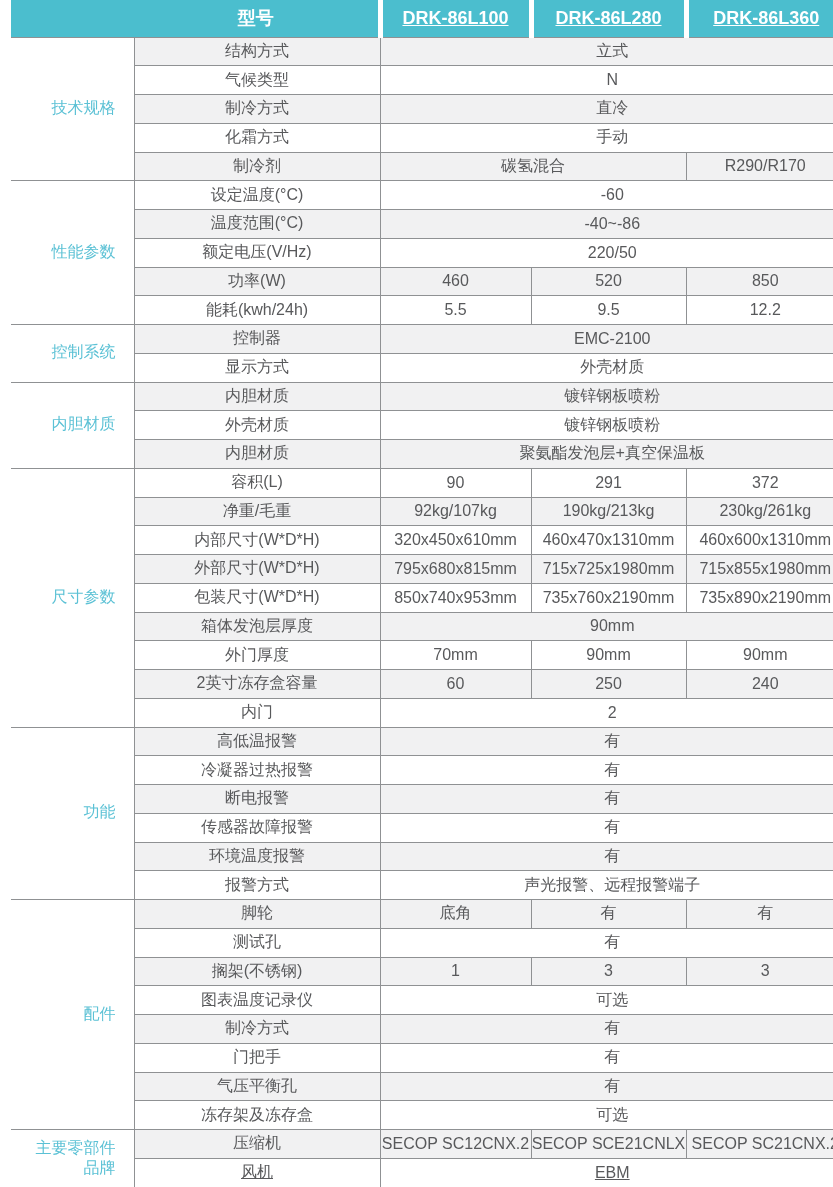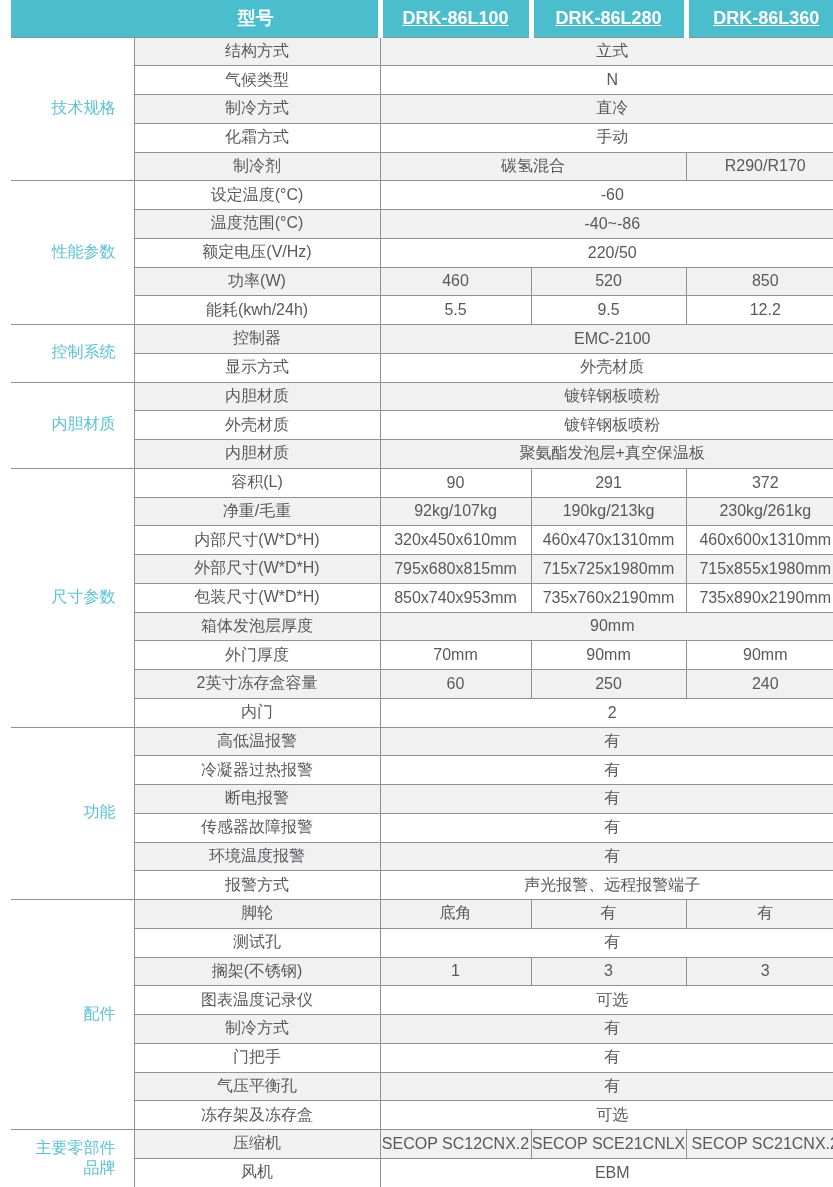--- a/index.html
+++ b/index.html
@@ -72,20 +72,21 @@
     border-top:1px solid var(--line);
   }
   tr.stripe td.param,
   tr.stripe td.val{
     background:var(--stripe);
     text-align:center;
   }
   tbody tr.last-row td.param,
   tbody tr.last-row td.val{
     border-bottom:1px solid var(--line);
+    text-decoration:underline;
   }
 </style>
 </head>
 <body>
 
 <table class="spec">
   <colgroup>
     <col style="width:123px">
     <col style="width:246px">
     <col style="width:151px">

